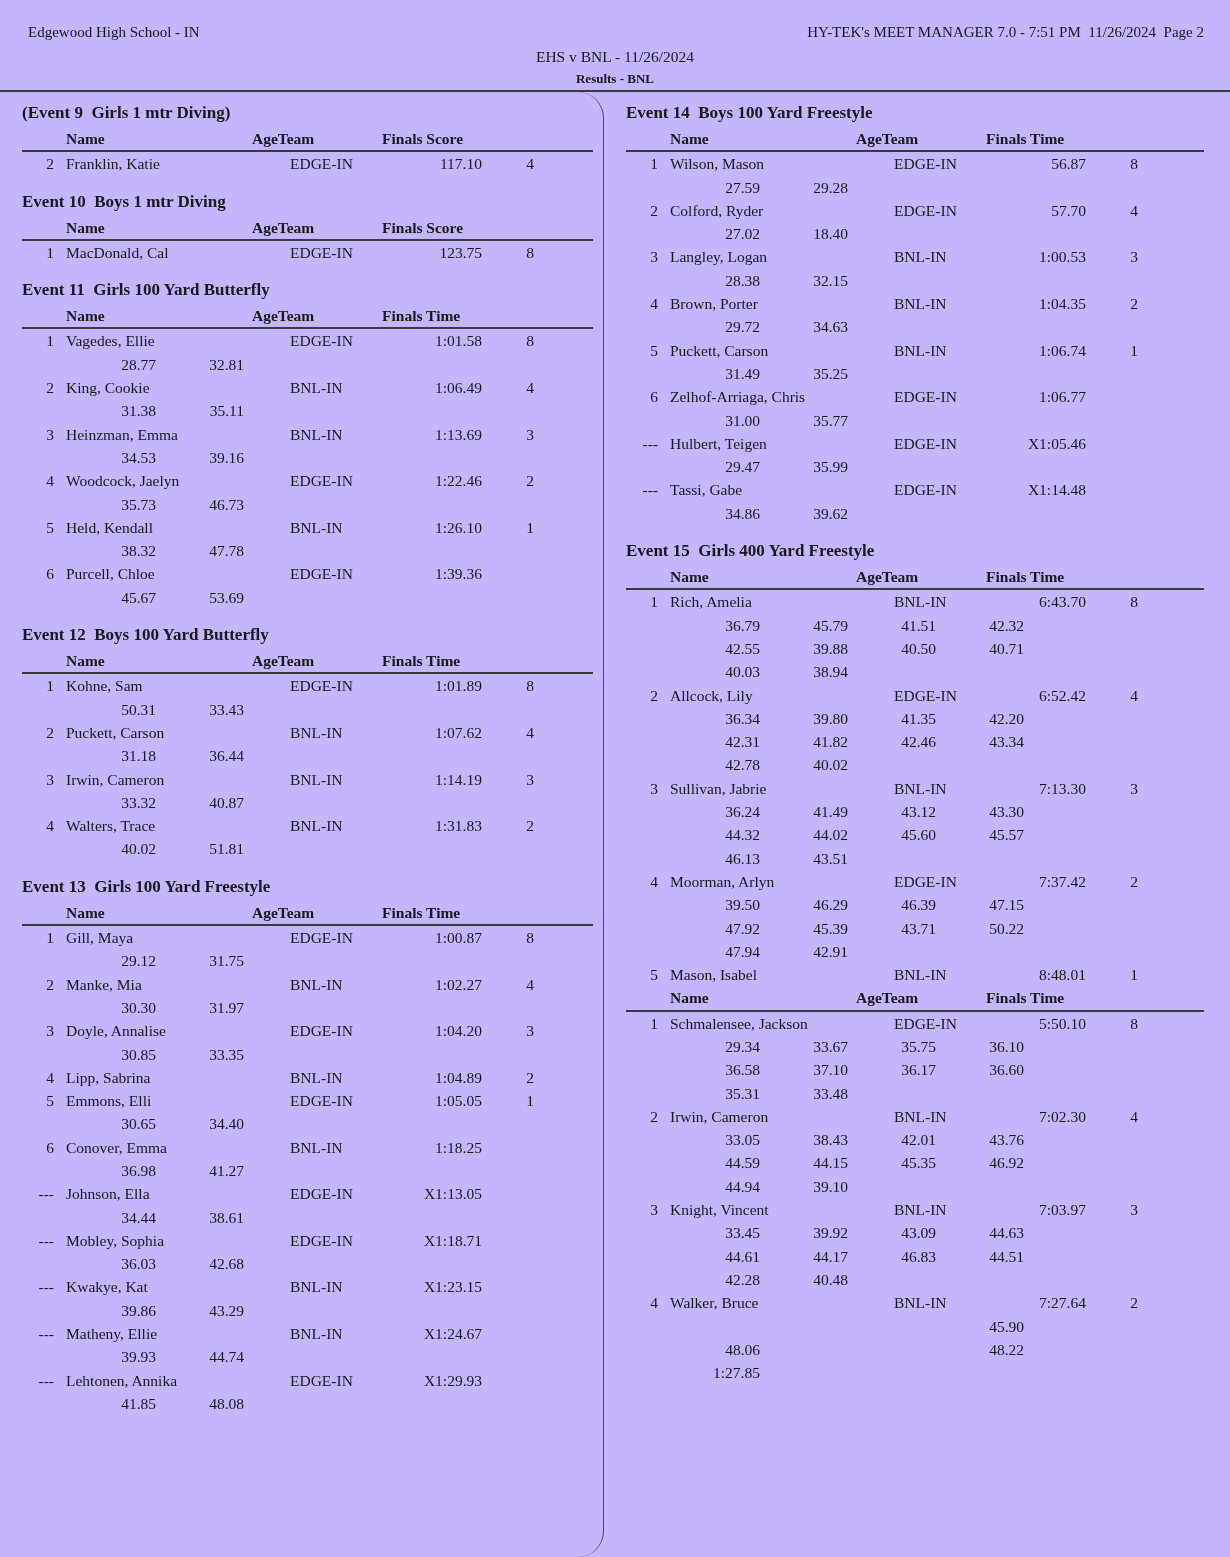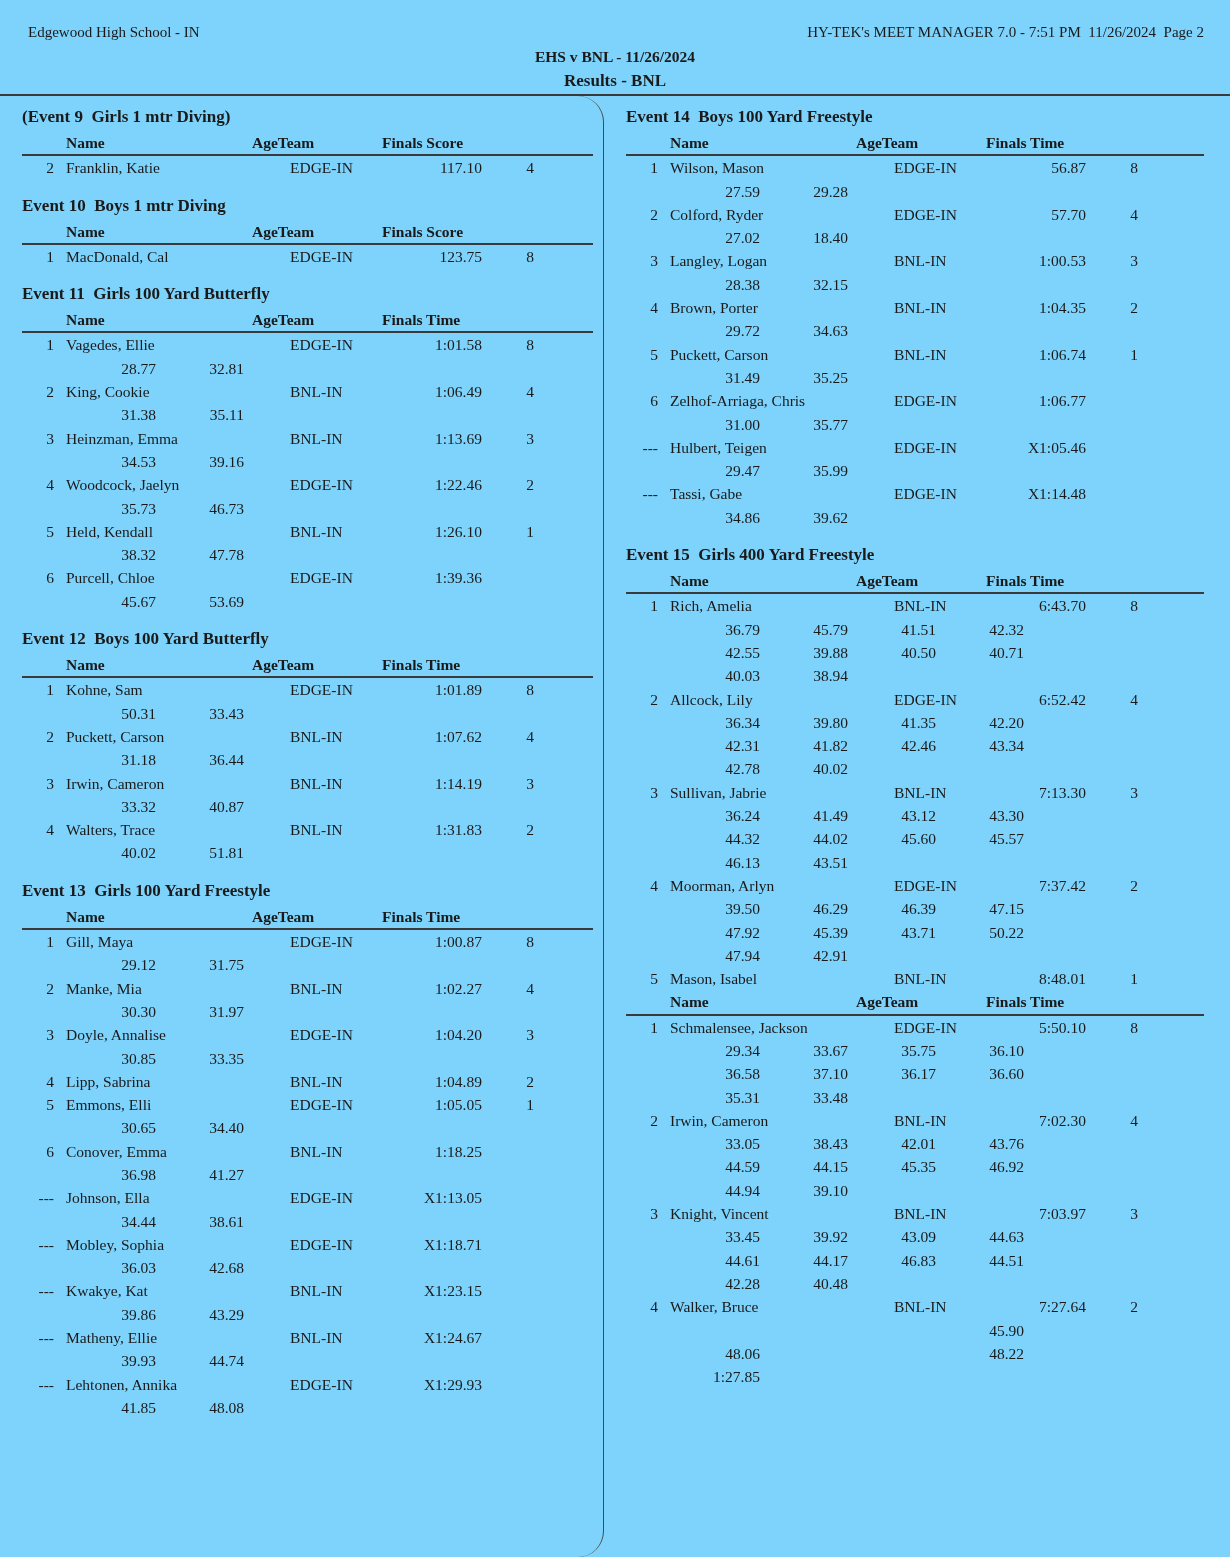--- a/index.html
+++ b/index.html
@@ -1,25 +1,25 @@
 <!DOCTYPE html>
 <html><head>
 <meta charset="utf-8">
 <style>
   html,body { margin:0; padding:0; background:#e8e8e8; }
   .page {
-    width:1230px; height:1557px; background:#7dd3fc; margin:0 auto;
+    width:1230px; height:1557px; background:#c4b5fd; margin:0 auto;
     font-family:"Liberation Serif","DejaVu Serif",serif; color:#1a1a1a;
     display:flex; flex-direction:column; box-sizing:border-box; overflow:hidden;
   }
   .page-header { padding-top:24px; border-bottom:2px solid #3a3a3a; }
   .hdr-row { display:flex; justify-content:space-between; padding:0 26px 0 28px; font-size:15px; }
   .hdr-row span { white-space:pre; }
-  .meet-title { text-align:center; font-weight:bold; font-size:15.5px; margin-top:7px; white-space:pre; }
-  .results-label { text-align:center; font-weight:bold; font-size:17px; margin-top:5px; padding-bottom:3px; white-space:pre; }
+  .meet-title { text-align:center; font-weight:normal; font-size:15.5px; margin-top:7px; white-space:pre; }
+  .results-label { text-align:center; font-weight:bold; font-size:13px; margin-top:5px; padding-bottom:3px; white-space:pre; }
   .columns { flex:1; display:flex; min-height:0; }
   .col { box-sizing:border-box; font-size:15.5px; line-height:23.3px;border-radius:26px; }
   .col-left  { width:604px; border-right:1.5px solid #4a4a4a; padding:0 10px 0 22px; }
   .col-right { flex:1; padding:0 26px 0 22px; }
   .event-title { font-weight:bold; font-size:17px; padding:14px 0 3px 0; white-space:pre-wrap; line-height:23px; }
   .event-section:first-child .event-title { padding-top:9px; }
   .thead {
     display:grid; grid-template-columns:44px 186px 130px 1fr;
     font-weight:bold; border-bottom:2px solid #3a3a3a;
   }

